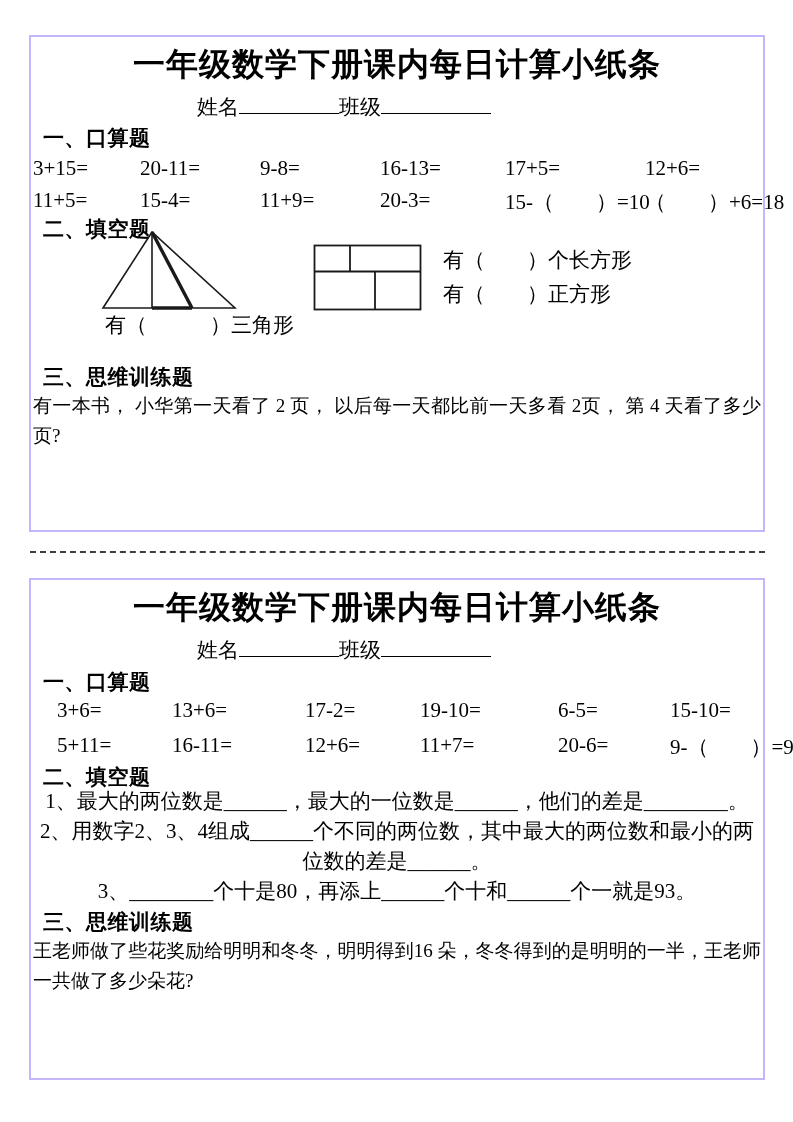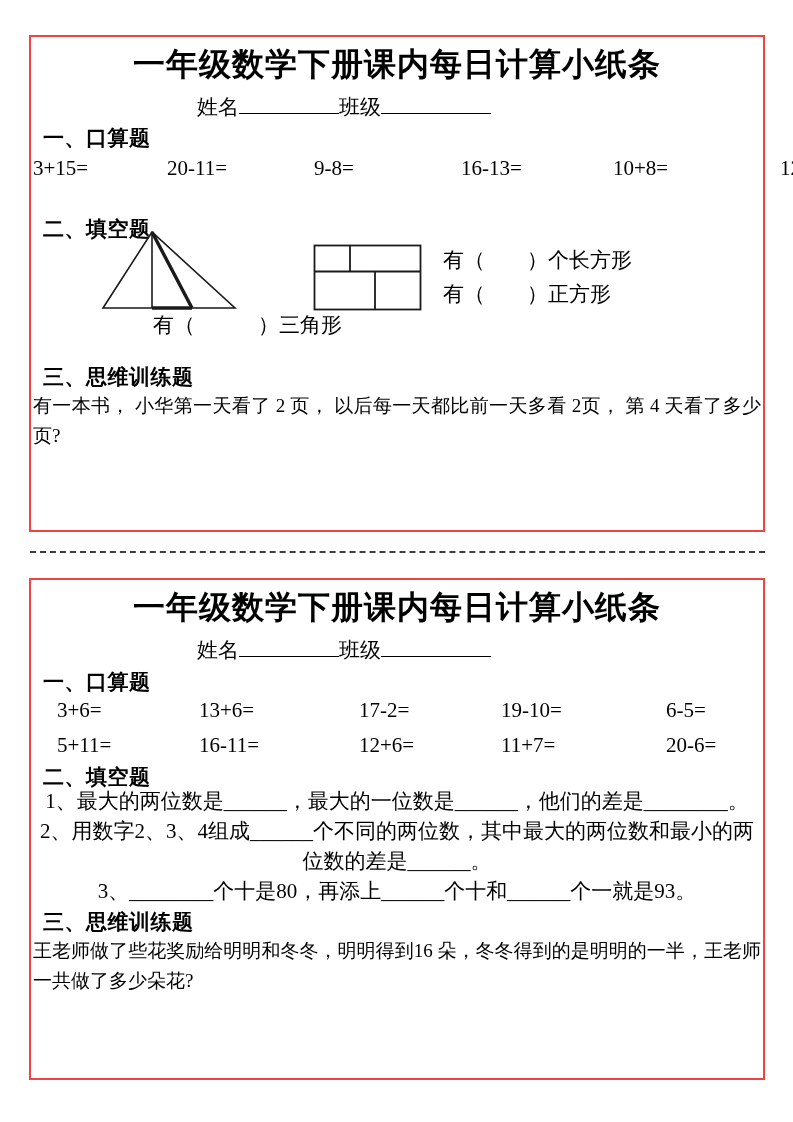--- a/index.html
+++ b/index.html
@@ -3,40 +3,40 @@
 <meta charset="utf-8">
 <style>
   html,body{margin:0;padding:0;}
   body{
     width:793px;height:1122px;background:#ffffff;position:relative;
     font-family:"Liberation Serif","DejaVu Serif",serif;color:#000;
     overflow:hidden;
   }
   .sheet{
     position:absolute;left:29px;width:732px;background:#fff;
-    border:2px solid #ef4444;
+    border:2px solid #c4b5fd;
   }
   #sheet1{top:35px;height:493px;}
   #sheet2{top:578px;height:498px;}
   .title{
     position:absolute;top:6px;left:0;right:0;text-align:center;
     font-size:32px;font-weight:bold;letter-spacing:1px;
     font-family:"Liberation Sans","DejaVu Sans",sans-serif;
   }
   .name-line{position:absolute;top:55px;left:166px;font-size:21px;white-space:nowrap;}
   .blank-line{display:inline-block;border-bottom:1.5px solid #000;height:1em;vertical-align:baseline;}
   .sec-heading{
     position:absolute;left:12px;font-size:21px;font-weight:bold;
     font-family:"Liberation Sans","DejaVu Sans",sans-serif;letter-spacing:0.5px;
   }
-  .oral-row{position:absolute;left:2px;right:2px;display:grid;font-size:21px;white-space:nowrap;gap:27px;}
+  .oral-row{position:absolute;left:2px;right:2px;display:grid;font-size:21px;white-space:nowrap;}
   .grid1{grid-template-columns:107px 120px 120px 125px 140px 1fr;}
   .grid2{grid-template-columns:115px 133px 115px 138px 112px 1fr;margin-left:24px;}
   .tri-svg{position:absolute;left:70px;top:193px;}
-  .tri-caption{position:absolute;left:74px;top:274px;font-size:21px;white-space:nowrap;margin-left:48px;}
+  .tri-caption{position:absolute;left:74px;top:274px;font-size:21px;white-space:nowrap;}
   .rect-svg{position:absolute;left:282px;top:207px;}
   .rect-cap{position:absolute;left:412px;font-size:21px;white-space:nowrap;}
   .fill-items{position:absolute;left:2px;top:206px;width:728px;font-size:21px;line-height:30px;text-align:center;}
   .thinking-text{position:absolute;left:2px;width:728px;font-size:19px;line-height:30px;text-align:justify;}
   .cut-line{
     position:absolute;left:30px;top:551px;width:735px;height:0;
     border-top:2px dashed #3d3d3d;
   }
   svg line,svg polygon,svg rect{stroke:#1a1a1a;fill:none;}
 </style>
@@ -48,22 +48,30 @@
 
   <div class="name-line"><span>姓名</span><span class="blank-line" style="width:100px"></span><span>班级</span><span class="blank-line" style="width:110px"></span></div>
 
   <div class="sec-heading" style="top:87px">一、口算题</div>
 
   <div class="oral-row grid1" style="top:119px">
     <span>3+15=</span>
     <span>20-11=</span>
     <span>9-8=</span>
     <span>16-13=</span>
-    <span>10+8=</span>
+    <span>17+5=</span>
     <span>12+6=</span>
+  </div>
+  <div class="oral-row grid1" style="top:151px">
+    <span>11+5=</span>
+    <span>15-4=</span>
+    <span>11+9=</span>
+    <span>20-3=</span>
+    <span>15-（　　）=10</span>
+    <span>（　　）+6=18</span>
   </div>
 
   <div class="sec-heading" style="top:178px">二、填空题</div>
 
   <svg class="tri-svg" width="136" height="82">
     <polygon points="51,2 2,78 134,78" stroke-width="1.6"></polygon>
     <line x1="51" y1="2" x2="51" y2="78" stroke-width="1.6"></line>
     <line x1="51" y1="2" x2="91" y2="78" stroke-width="3.4"></line>
     <line x1="51" y1="78" x2="91" y2="78" stroke-width="3.4"></line>
   </svg>

